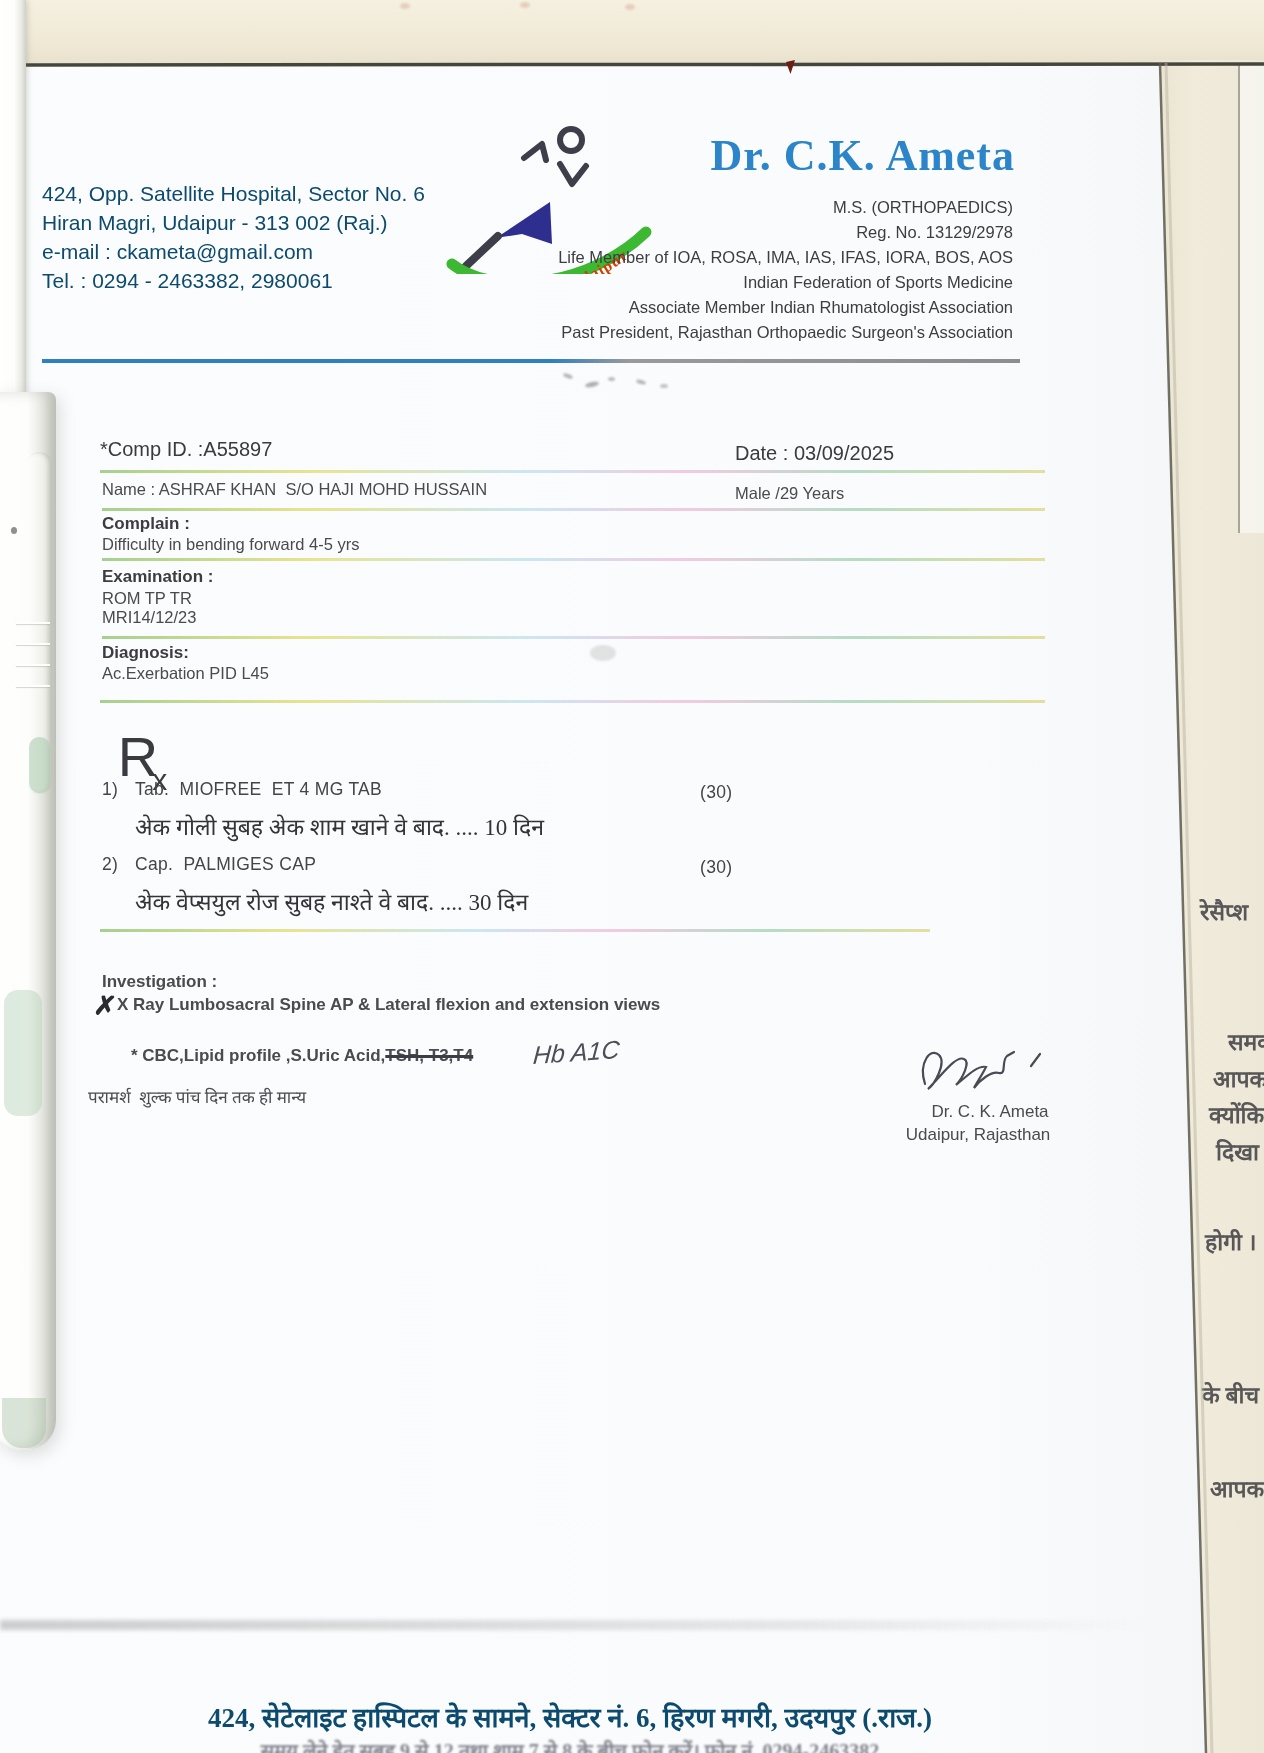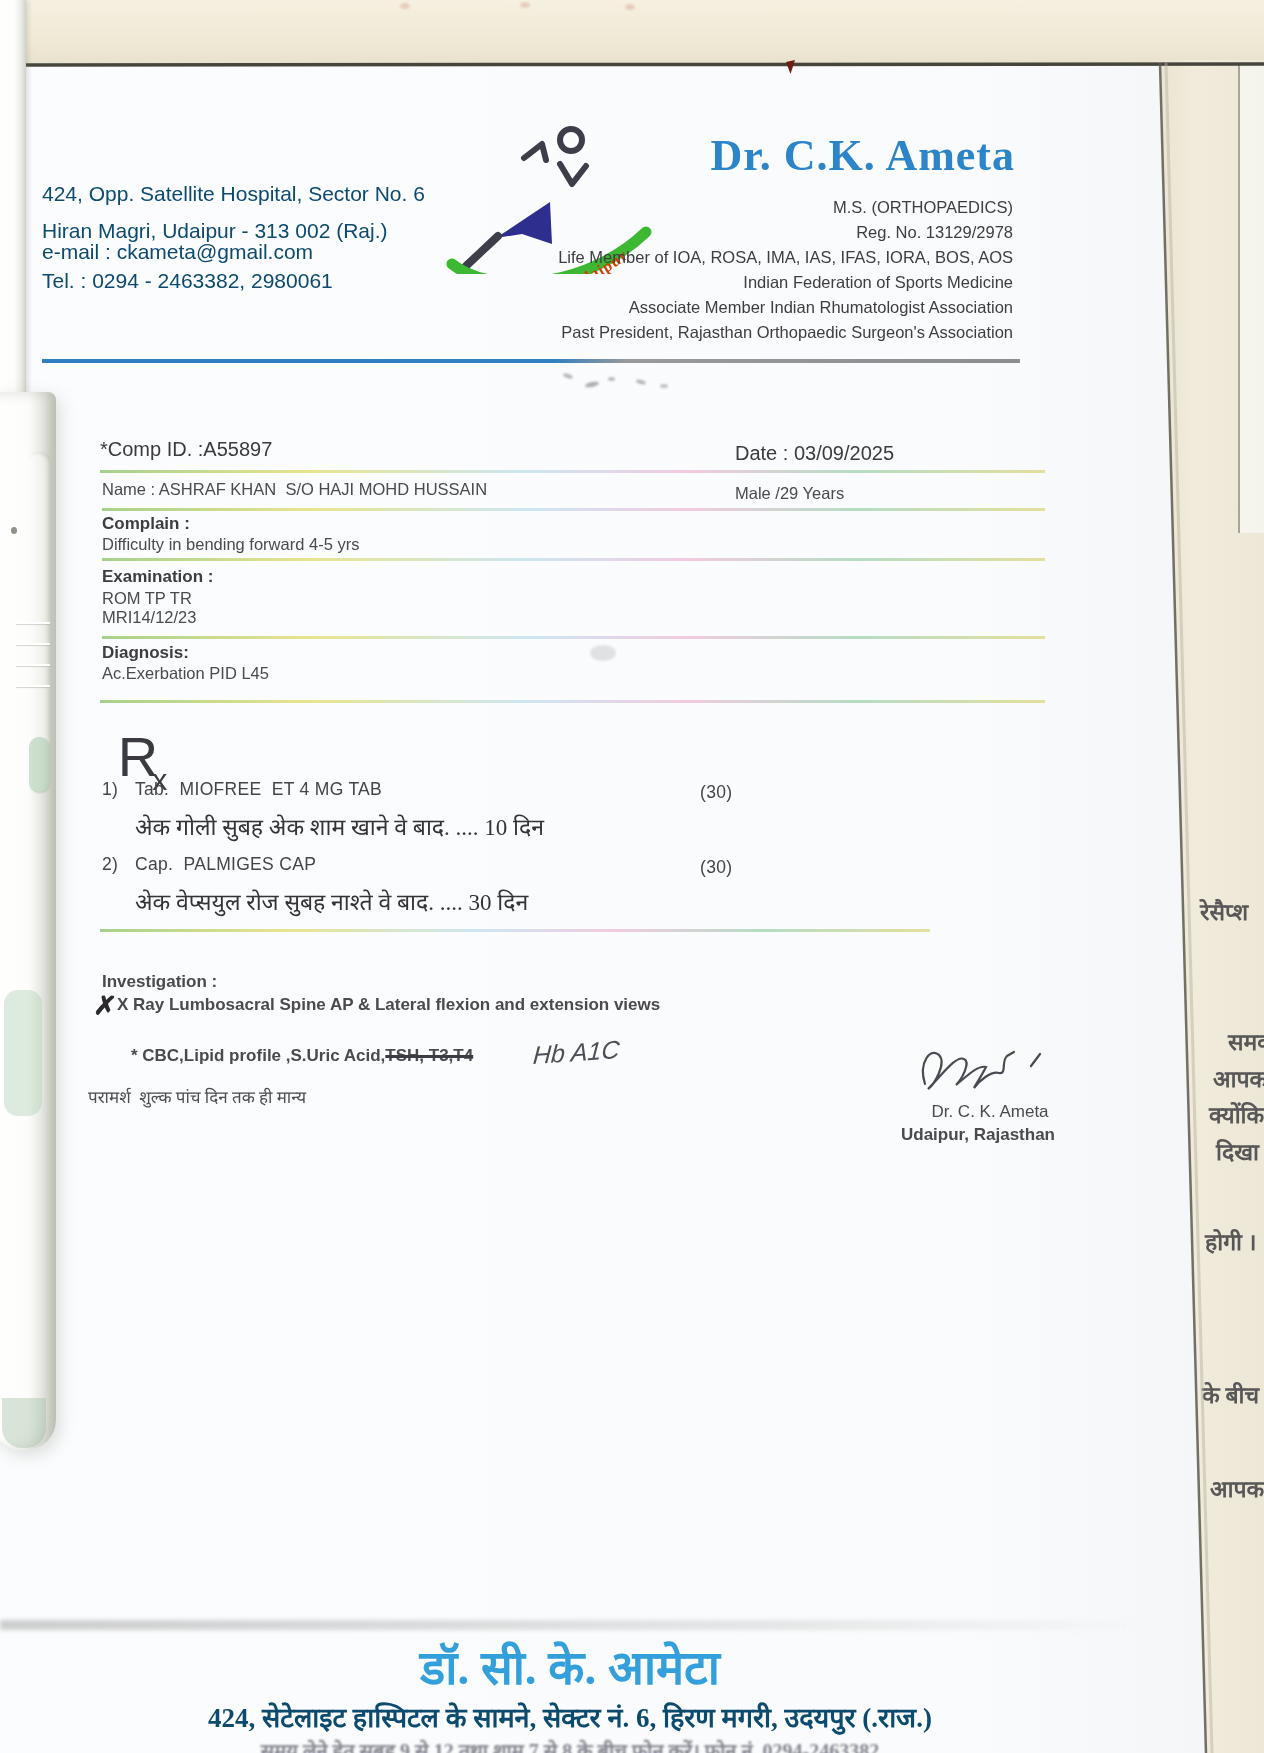--- a/index.html
+++ b/index.html
@@ -111,21 +111,21 @@
   <div id="page"></div>
 
   <svg id="edges">
     <path d="M8,65 L1264,64" stroke="#45453c" stroke-width="3.5" fill="none"></path>
     <path d="M1160,63 L1206,1753" stroke="#5a594e" stroke-width="2.5" fill="none" opacity=".85"></path>
     <path d="M1166,63 L1212,1753" stroke="#b9b4a2" stroke-width="3" fill="none" opacity=".5"></path>
   </svg>
   <div id="topmark"></div>
 
   <div class="abs contact-line" style="top:182px;">424, Opp. Satellite Hospital, Sector No. 6</div>
-  <div class="abs contact-line" style="top:219px;text-align:center;">Hiran Magri, Udaipur - 313 002 (Raj.)</div>
+  <div class="abs contact-line" style="top:211px;text-align:center;">Hiran Magri, Udaipur - 313 002 (Raj.)</div>
   <div class="abs contact-line" style="top:240px;">e-mail : ckameta@gmail.com</div>
   <div class="abs contact-line" style="top:269px;">Tel. : 0294 - 2463382, 2980061</div>
 
   <svg class="abs" style="left:438px;top:116px;" width="225" height="158" viewBox="0 0 225 158">
     <circle cx="133" cy="24" r="11" fill="none" stroke="#3e3e4a" stroke-width="6"></circle>
     <path d="M86,42 L104,28 L108,44" fill="none" stroke="#3e3e4a" stroke-width="6" stroke-linecap="round" stroke-linejoin="round"></path>
     <path d="M122,48 L134,68 L148,50" fill="none" stroke="#3e3e4a" stroke-width="6" stroke-linecap="round" stroke-linejoin="round"></path>
     <polygon points="58,122 112,86 114,128 84,118" fill="#2e2e8e"></polygon>
     <path d="M60,120 L28,150" stroke="#3e3e4a" stroke-width="8" stroke-linecap="round"></path>
     <path d="M14,148 C55,180 150,172 208,116" fill="none" stroke="#3cb832" stroke-width="11" stroke-linecap="round"></path>
@@ -197,24 +197,23 @@
   <div class="abs inv" style="left:112px;top:1018px;">
     <span>* CBC,Lipid profile ,S.Uric Acid,</span><span class="struck">TSH, T3,T4</span><span class="handwritten">Hb A1C</span>
   </div>
   <div class="abs hi" style="left:88px;top:1085px;font-size:17px;color:#4c4c52;">परामर्श  शुल्क पांच दिन तक ही मान्य</div>
 
   <svg class="abs" style="left:915px;top:1044px;" width="135" height="55" viewBox="0 0 135 55">
     <path d="M10,40 C3,18 16,3 24,11 C32,19 19,41 13,45 C27,31 41,11 49,15 C56,18 47,35 41,41 C53,31 63,21 71,23 C67,31 61,40 59,44 C65,36 76,27 84,29 C92,31 86,17 92,12 L99,8" fill="none" stroke="#4a4a55" stroke-width="2.2" stroke-linecap="round"></path>
     <path d="M116,22 L125,10" fill="none" stroke="#4a4a55" stroke-width="2.2" stroke-linecap="round"></path>
   </svg>
   <div class="abs val" style="left:900px;top:1102px;width:180px;text-align:center;font-size:17px;">Dr. C. K. Ameta</div>
-  <div class="abs val" style="left:888px;top:1125px;width:180px;text-align:center;font-size:17px;font-weight:bold;">Udaipur, Rajasthan</div>
+  <div class="abs val" style="left:888px;top:1125px;width:180px;text-align:center;font-size:17px;">Udaipur, Rajasthan</div>
 
   <div id="footer-shadow"></div>
-  <div class="abs footer-center" id="footer-name" style="color: rgb(51, 160, 220);">डॉ. सी. के. आमेटा</div>
   <div class="abs footer-center" id="footer-addr">424, सेटेलाइट हास्पिटल के सामने, सेक्टर नं. 6, हिरण मगरी, उदयपुर (.राज.)</div>
   <div class="abs footer-center" id="footer-timing">समय लेने हेतु सुबह 9 से 12 तथा शाम 7 से 8 के बीच फोन करें। फोन नं. 0294-2463382</div>
 
   <div id="pen-shaft-top" class="pen"></div>
   <div id="pen-body" class="pen"></div>
   <div id="pen-clip"></div>
   <div id="pen-clip-tip"></div>
   <div id="pen-window"></div>
   <div id="pen-tipend"></div>
   <div class="pen-ridge" style="top:622px;"></div>

